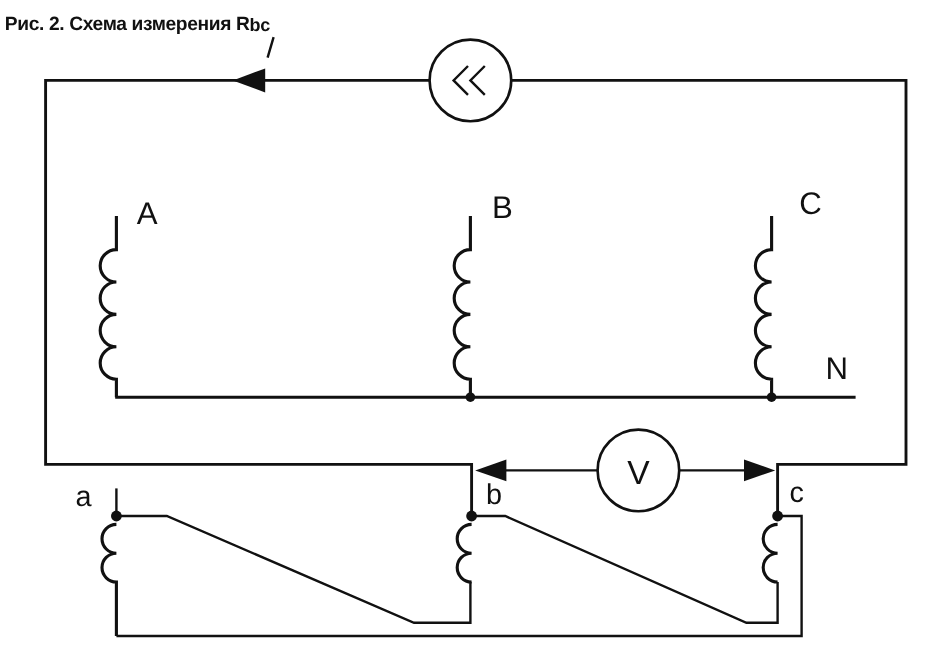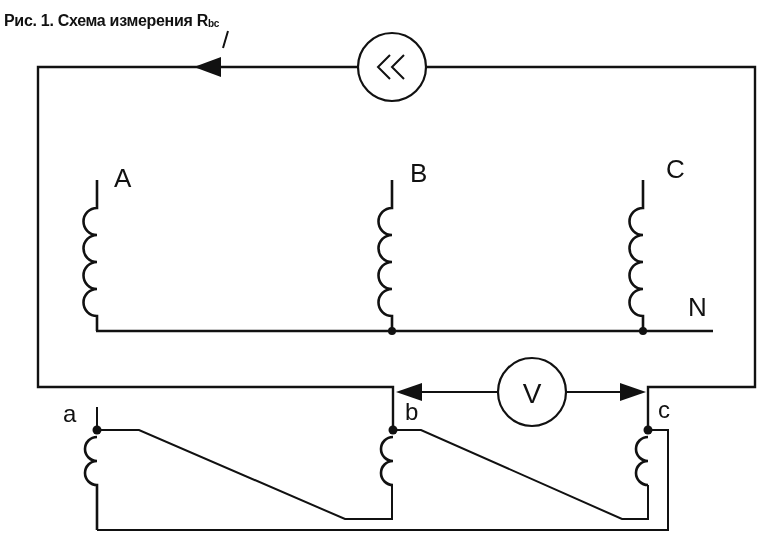--- a/index.html
+++ b/index.html
@@ -2,31 +2,31 @@
 <html><head>
 <meta charset="utf-8">
 <style>
   html, body { margin: 0; padding: 0; background: #ffffff; }
   body { width: 780px; height: 554px; position: relative; overflow: hidden; }
   #title {
     position: absolute; left: 4px; top: 12px;
     font-family: "Liberation Sans", sans-serif; font-weight: bold;
     font-size: 16px; color: #111; letter-spacing: -0.3px; white-space: nowrap;
   }
-  #title sub { font-size: 10px; vertical-align: baseline; position: relative; top: 1px; }
+  #title sub { font-size: 15px; vertical-align: baseline; position: relative; top: 1px; }
   svg { position: absolute; left: 0; top: 0; }
   .wire { stroke: #111; stroke-width: 2.4; fill: none; stroke-linecap: square; }
   .thin { stroke: #111; stroke-width: 2; fill: none; }
   .coil { stroke: #111; stroke-width: 2.6; fill: none; }
   .lbl { font-family: "Liberation Sans", sans-serif; fill: #111; }
 </style>
 </head>
 <body>
 
-<div id="title"><span>Рис. 1. Схема измерения R</span><sub>bc</sub></div>
+<div id="title"><span>Рис. 2. Схема измерения R</span><sub>bc</sub></div>
 
 <svg width="780" height="554" viewBox="0 0 780 554">
 
   <line class="thin" x1="228" y1="31" x2="223" y2="48"></line>
 
   <path class="wire" d="M357 67 L38 67 L38 387 L393 387 L393 430"></path>
   <path class="wire" d="M427 67 L755 67 L755 387 L648 387 L648 430"></path>
   <polygon points="194,67 221,57 221,77" fill="#111"></polygon>
 
   <g>

